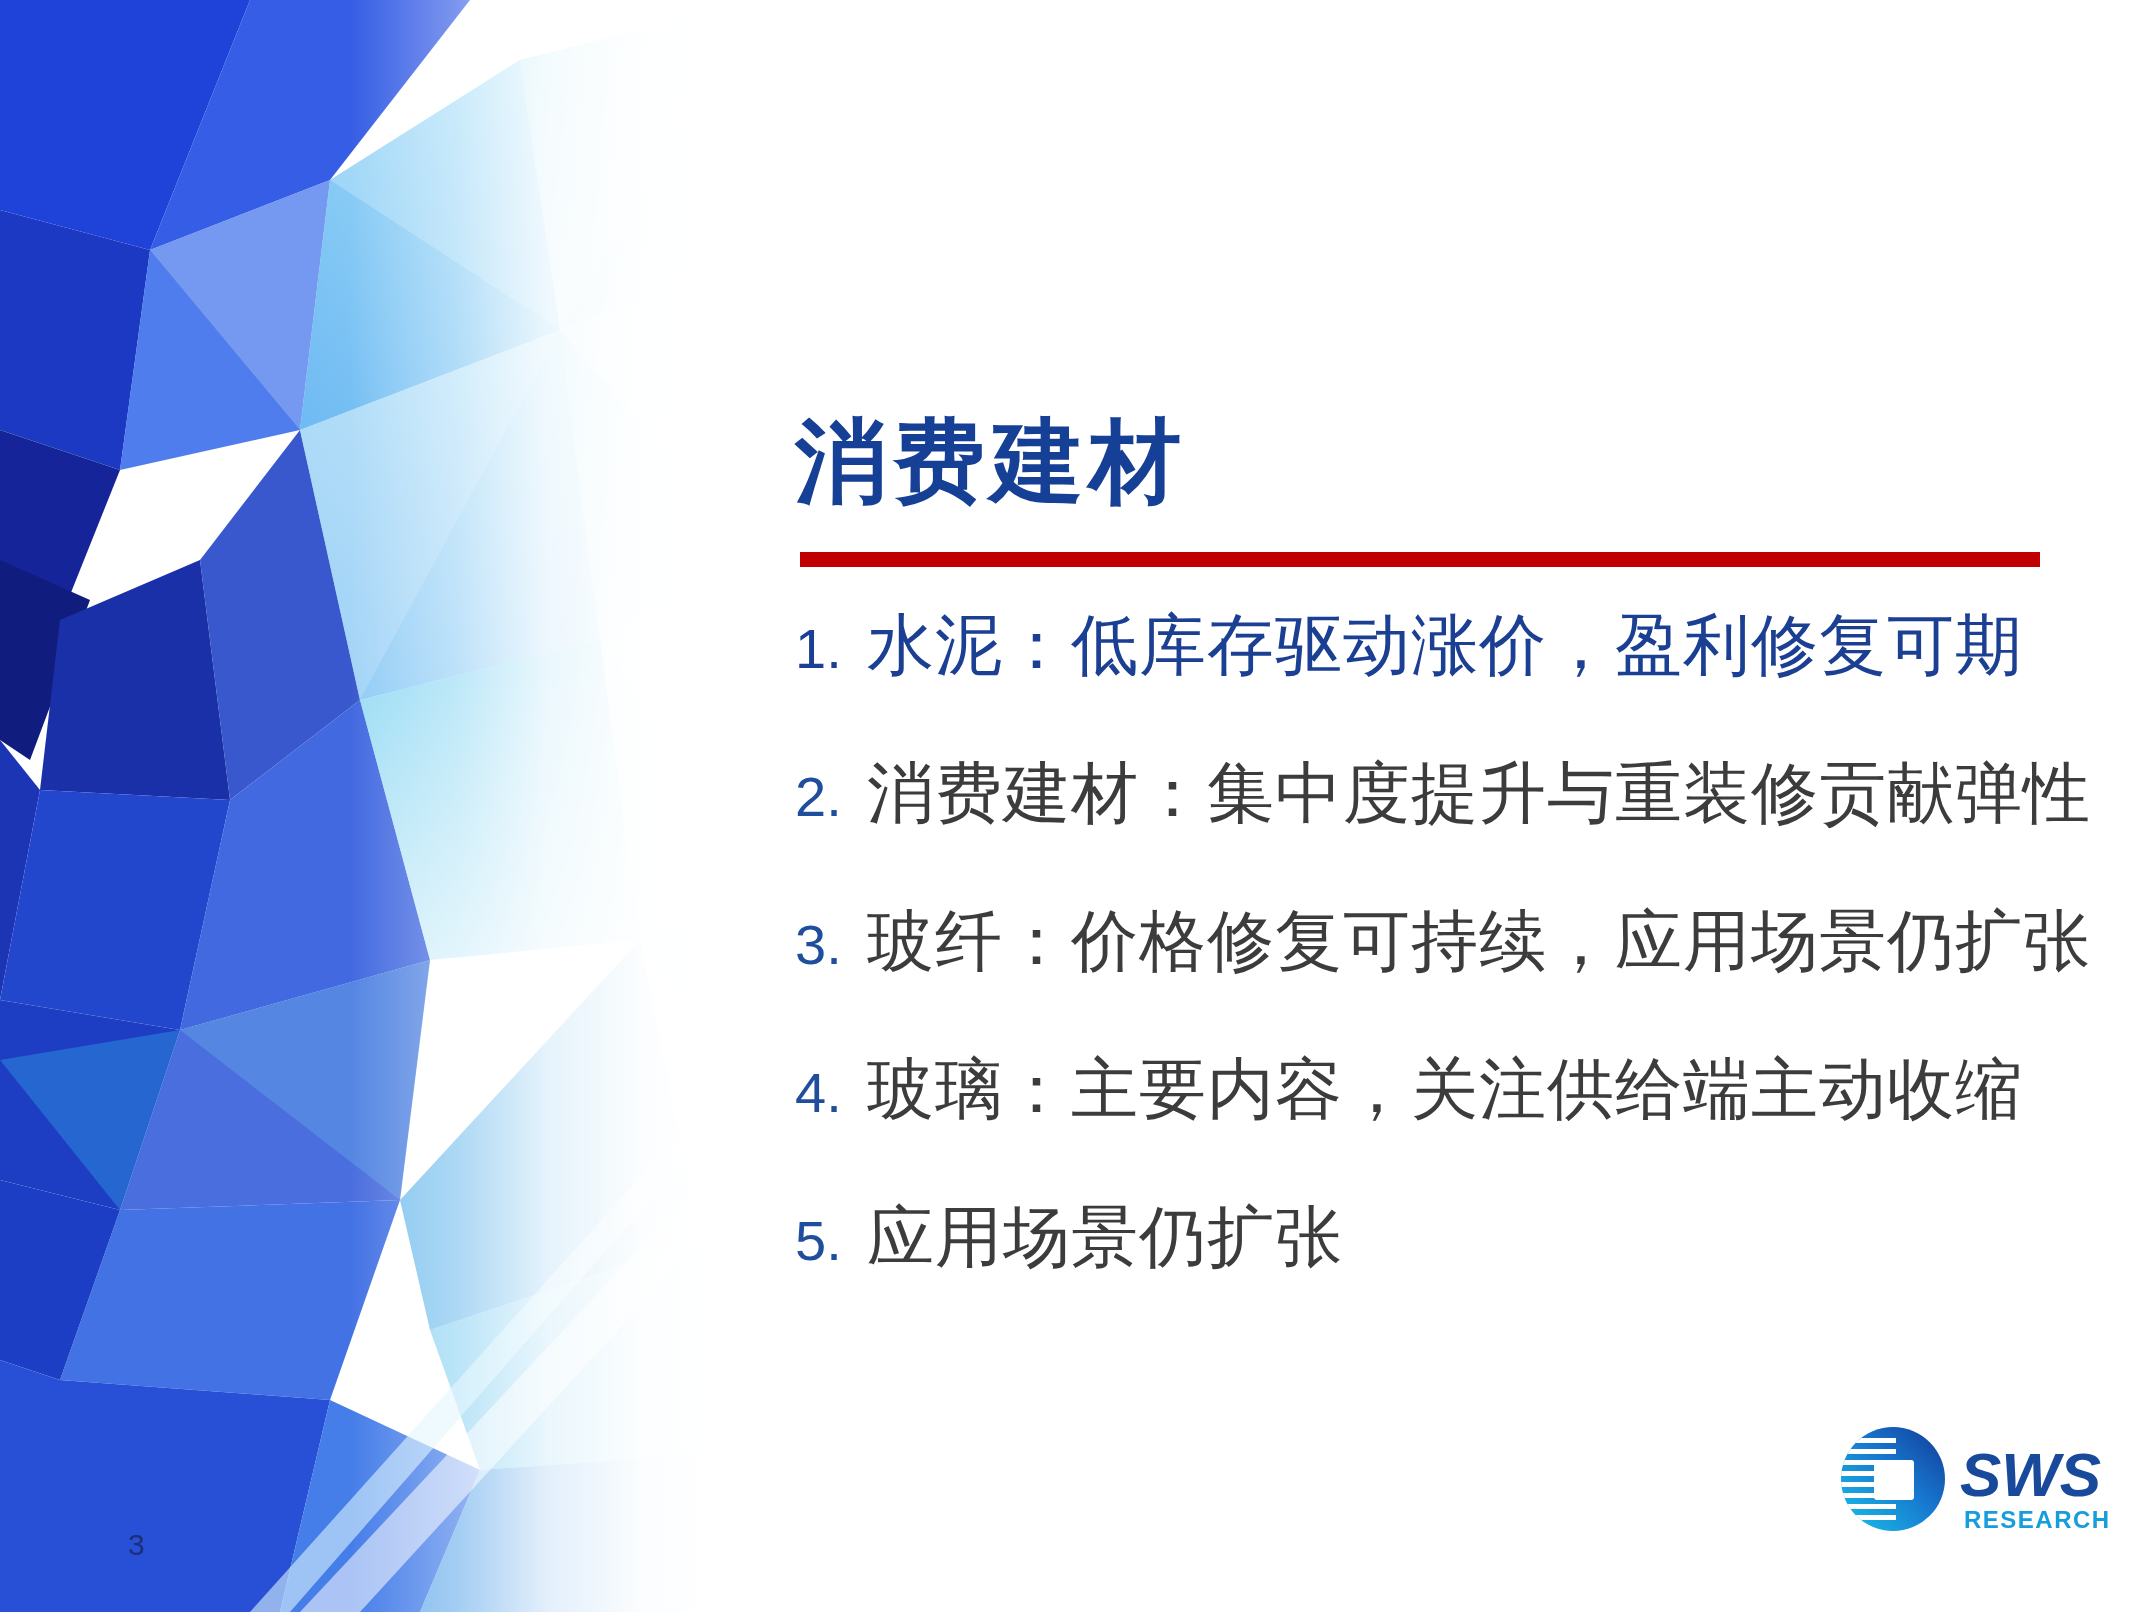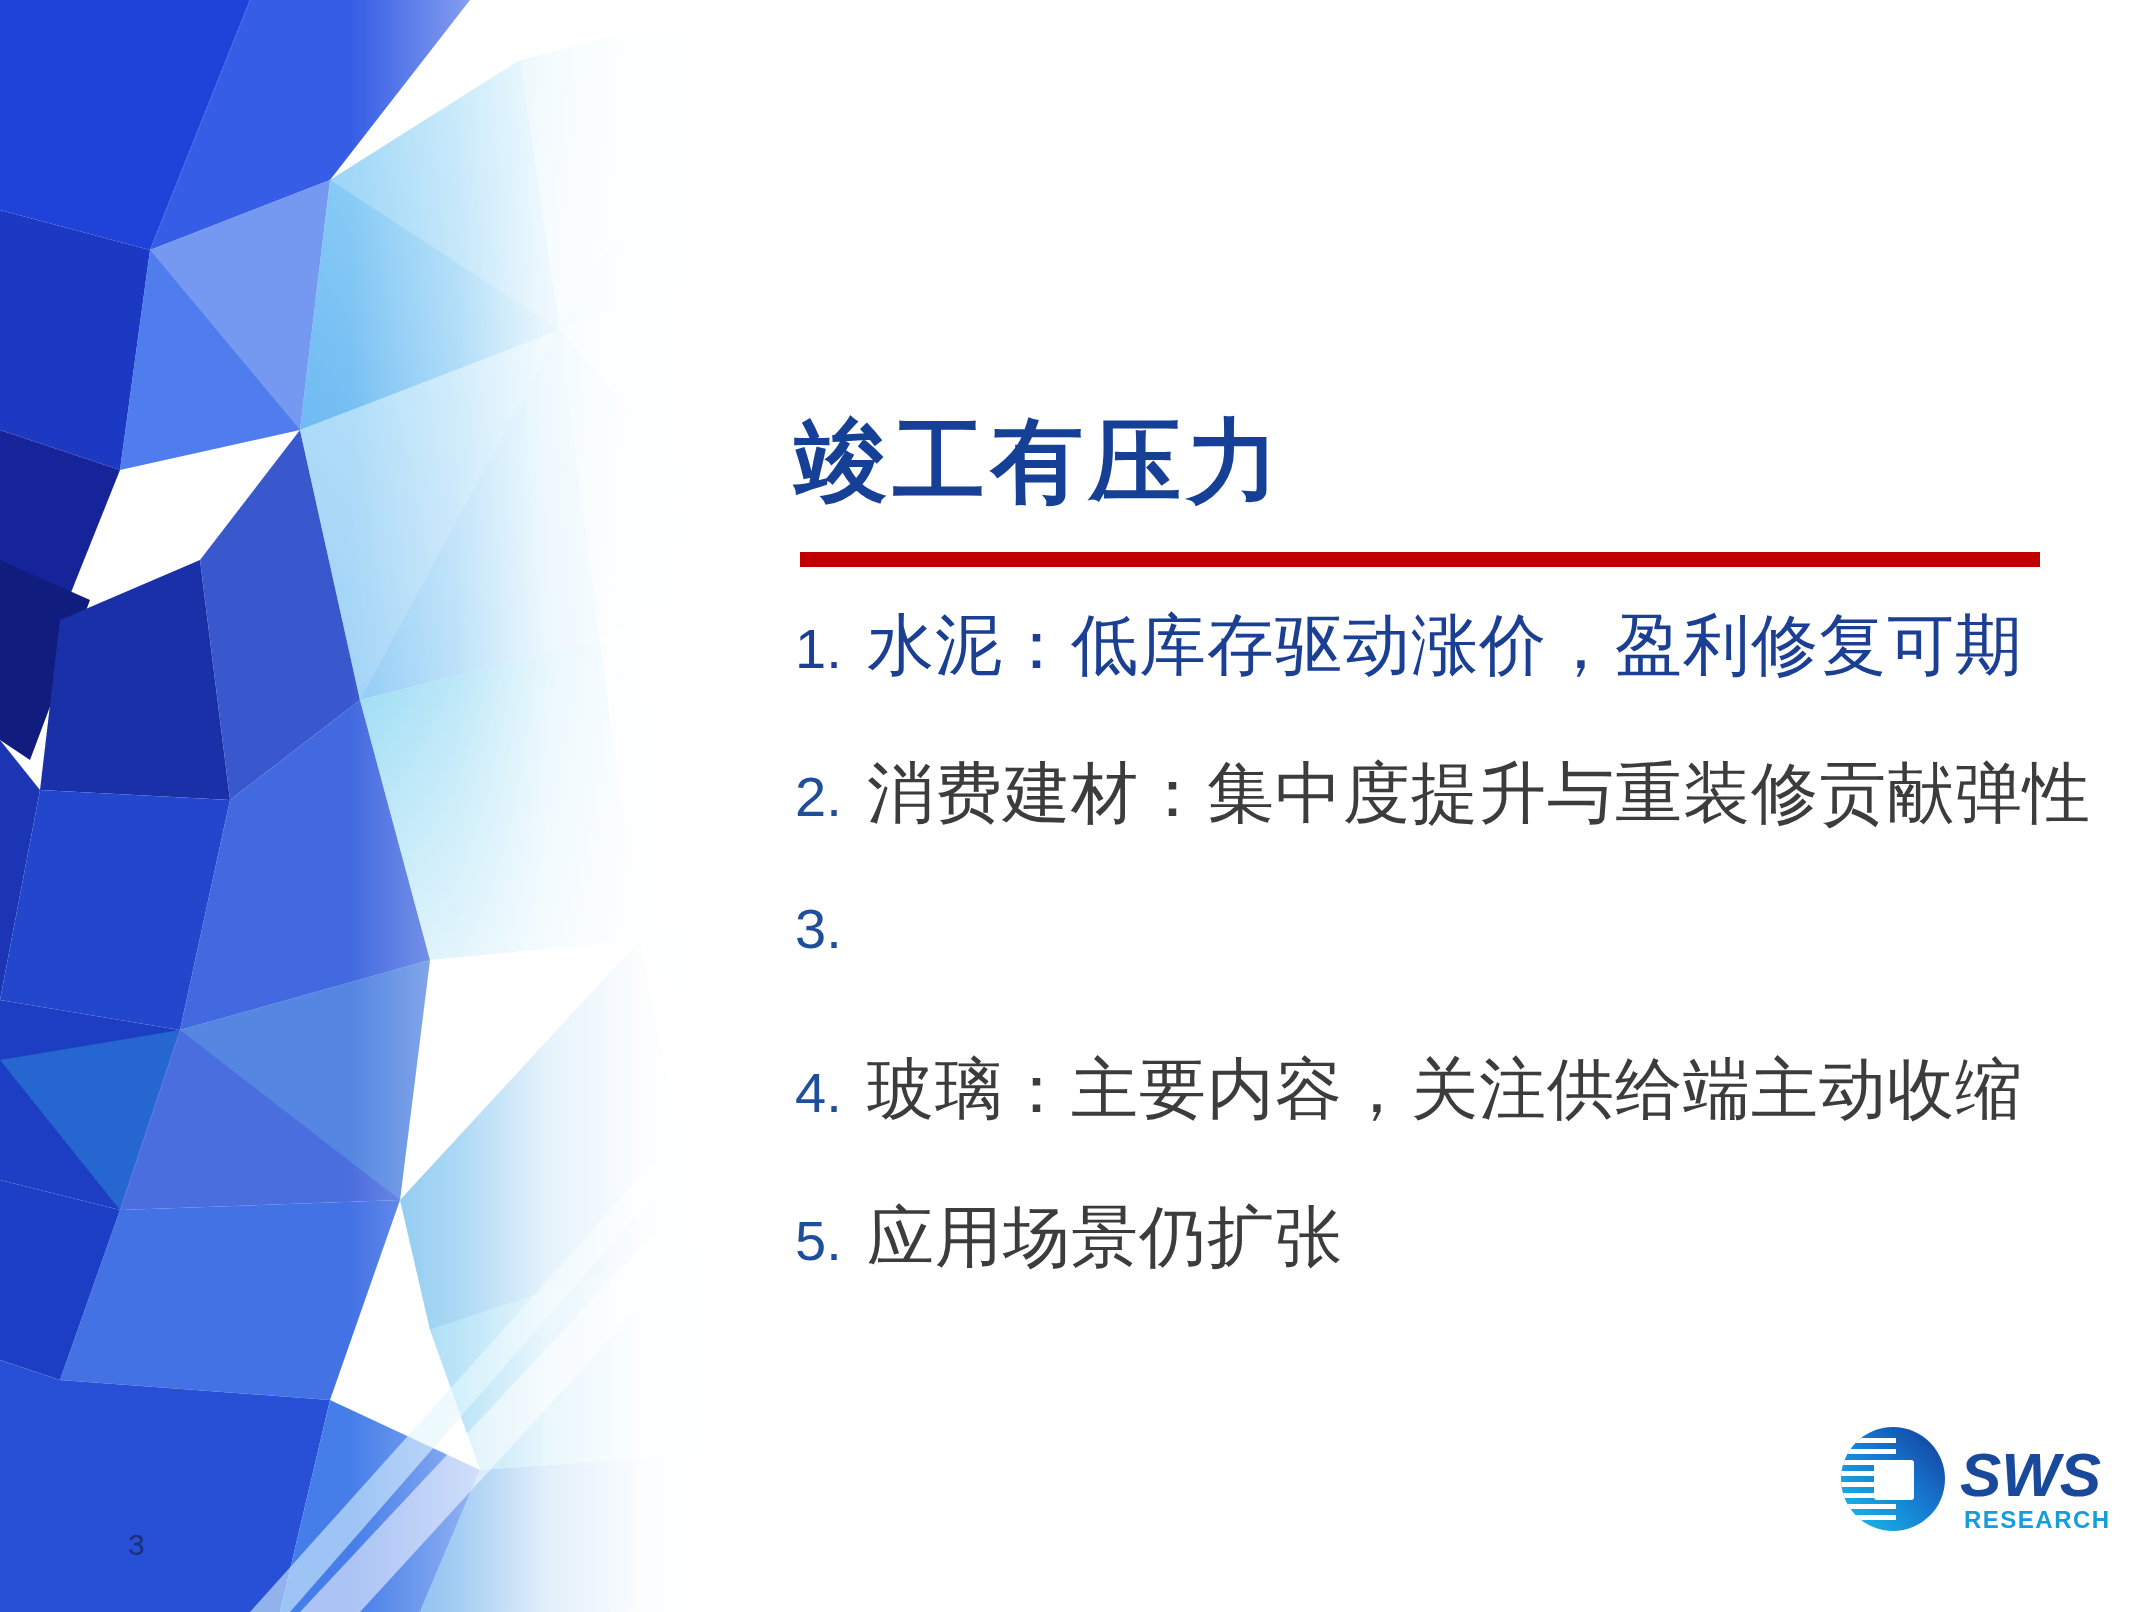--- a/index.html
+++ b/index.html
@@ -220,37 +220,38 @@
       <polygon points="600,640 760,560 760,880" fill="#ffffff" opacity="0.5"></polygon>
       <polygon points="330,180 520,60 560,330" fill="#cfeefb" opacity="0.35"></polygon>
     </svg>
     <div id="decor-fade"></div>
   </div>
 
   <div id="page-number">3</div>
 
   <div id="content">
 
-    <div id="page-title">竣工有压力</div>
+    <div id="page-title">消费建材</div>
     <div id="title-rule"></div>
 
     <div id="agenda">
 
       <div class="agenda-item active">
         <span class="agenda-num">1.</span>
         <span class="agenda-text">水泥：低库存驱动涨价，盈利修复可期</span>
       </div>
 
       <div class="agenda-item">
         <span class="agenda-num">2.</span>
         <span class="agenda-text">消费建材：集中度提升与重装修贡献弹性</span>
       </div>
 
       <div class="agenda-item">
         <span class="agenda-num">3.</span>
+        <span class="agenda-text">玻纤：价格修复可持续，应用场景仍扩张</span>
       </div>
 
       <div class="agenda-item">
         <span class="agenda-num">4.</span>
         <span class="agenda-text">玻璃：主要内容，关注供给端主动收缩</span>
       </div>
 
       <div class="agenda-item">
         <span class="agenda-num">5.</span>
         <span class="agenda-text">应用场景仍扩张</span>

